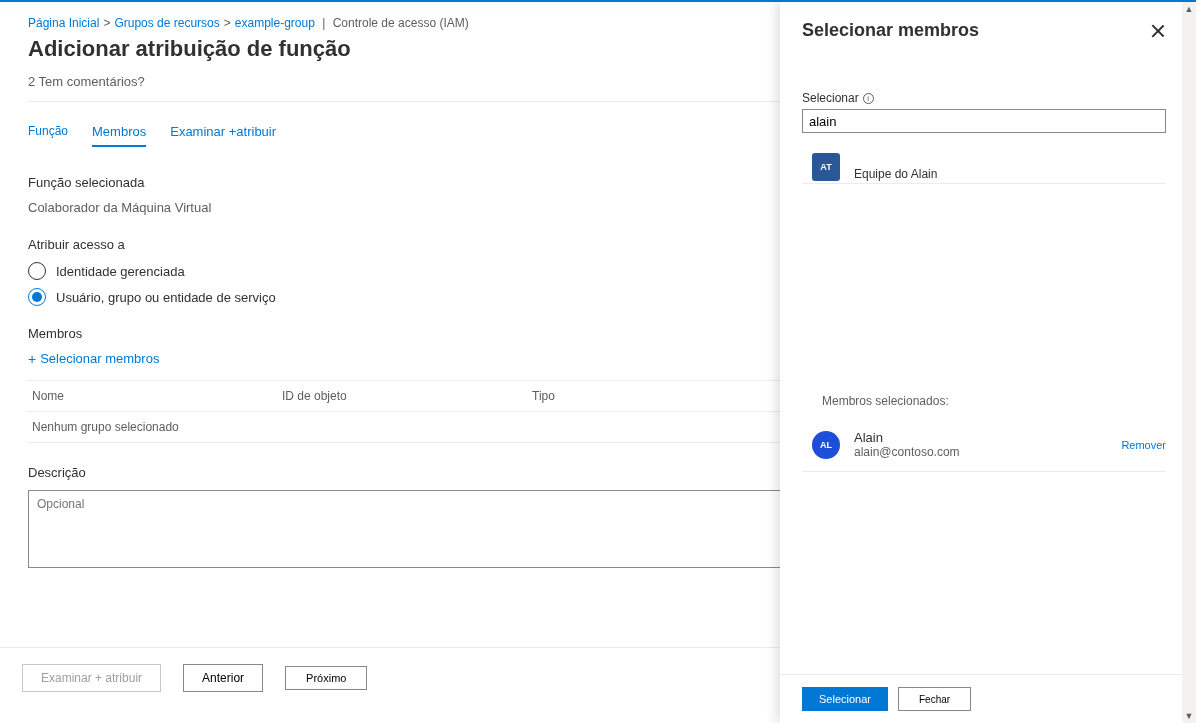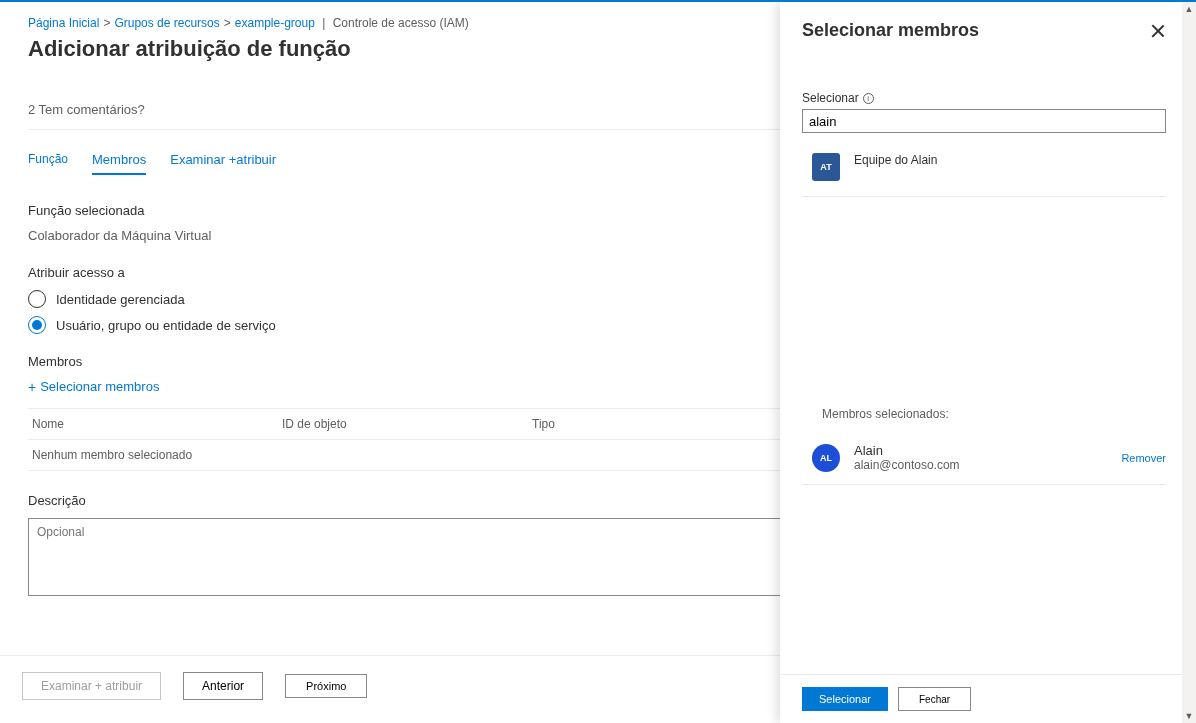--- a/index.html
+++ b/index.html
@@ -28,21 +28,21 @@
     margin-bottom: 6px;
   }
   .breadcrumb a { color: #0078d4; text-decoration: none; cursor: pointer; }
   .breadcrumb .sep { margin: 0 4px; color: #605e5c; }
   .breadcrumb .current { color: #605e5c; }
 
   .page-title {
     font-size: 22px;
     font-weight: 600;
     color: #323130;
-    margin-bottom: 40px;
+    margin-bottom: 12px;
   }
 
   .feedback {
     font-size: 13px;
     color: #605e5c;
     padding-bottom: 12px;
     border-bottom: 1px solid #edebe9;
     margin-right: 28px;
     margin-bottom: 22px;
   }
@@ -134,21 +134,21 @@
     padding: 6px 8px;
     font-family: inherit;
     font-size: 12px;
     resize: none;
     outline: none;
     color: #605e5c;
   }
 
   .footer {
     position: absolute;
-    left: 0; right: 0; bottom: 8px;
+    left: 0; right: 0; bottom: 16px;
     height: 60px;
     border-top: 1px solid #edebe9;
     display: flex;
     align-items: center;
     gap: 22px;
     padding-left: 22px;
     background: #fff;
   }
   .btn {
     height: 28px;
@@ -224,22 +224,22 @@
     width: 100%;
     height: 24px;
     border: 1px solid #8a8886;
     padding: 0 6px;
     font-size: 13px;
     outline: none;
     margin-bottom: 14px;
   }
 
   .result-row {
-    display: flex; align-items: flex-start; gap: 14px;
-    padding: 6px 0 15px 10px;
+    display: flex; align-items: flex-end; gap: 14px;
+    padding: 6px 0 2px 10px;
     border-bottom: 1px solid #edebe9;
     cursor: pointer;
   }
   .avatar-sq {
     width: 28px; height: 28px; border-radius: 3px;
     background: #2b5797; color: #fff;
     font-size: 9px; font-weight: 600;
     display: flex; align-items: center; justify-content: center;
   }
   .result-name { font-size: 12px; color: #323130; }
@@ -314,21 +314,21 @@
     <span class="plus">+</span>
     <span>Selecionar membros</span>
   </div>
 
   <div class="table">
     <div class="thead">
       <div class="col-name">Nome</div>
       <div class="col-id">ID de objeto</div>
       <div class="col-type">Tipo</div>
     </div>
-    <div class="tbody-empty">Nenhum membro selecionado</div>
+    <div class="tbody-empty">Nenhum grupo selecionado</div>
   </div>
 
   <div class="section-label">Descrição</div>
   <div class="desc-box">
     <textarea class="textarea" placeholder="Opcional" style=""></textarea>
   </div>
 
   <div class="footer">
     <button class="btn disabled">Examinar +   atribuir</button>
     <button class="btn">Anterior</button>

